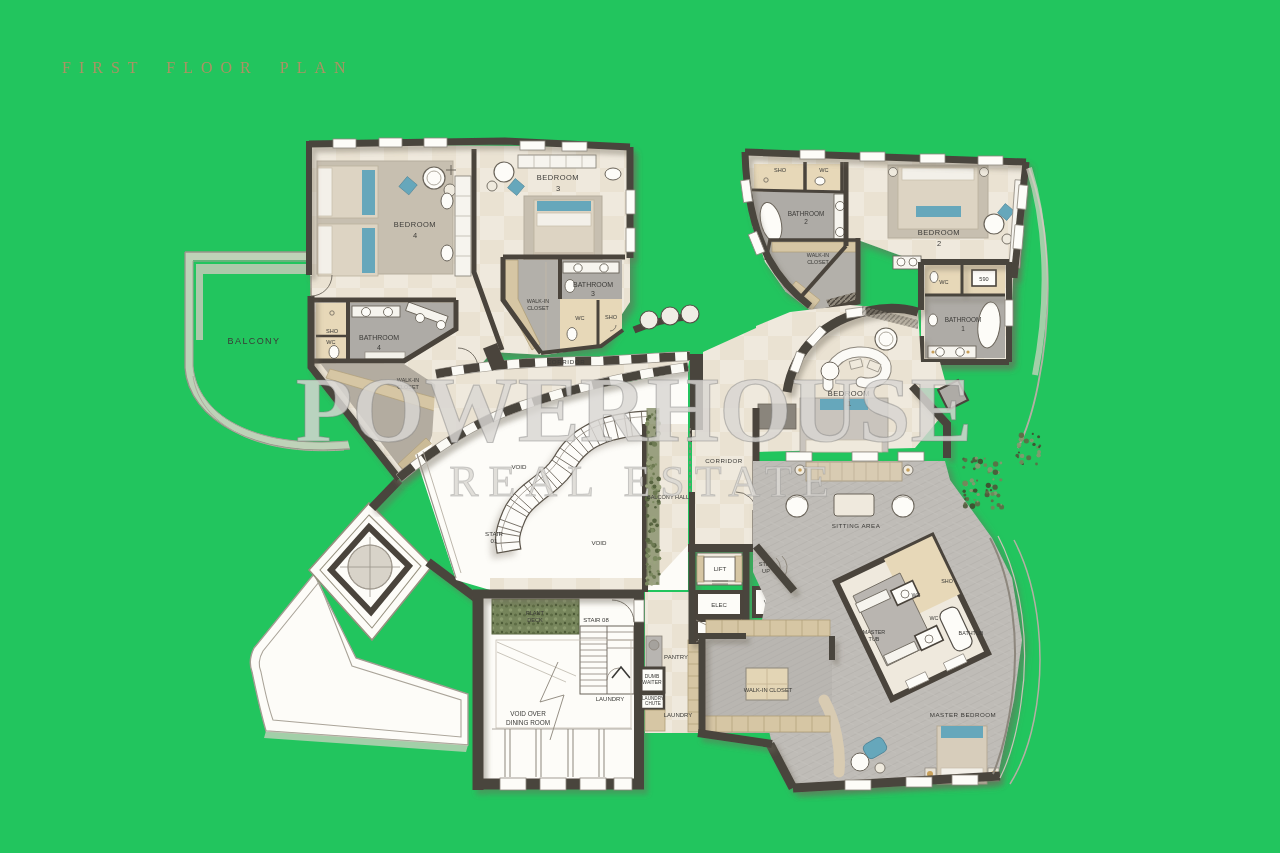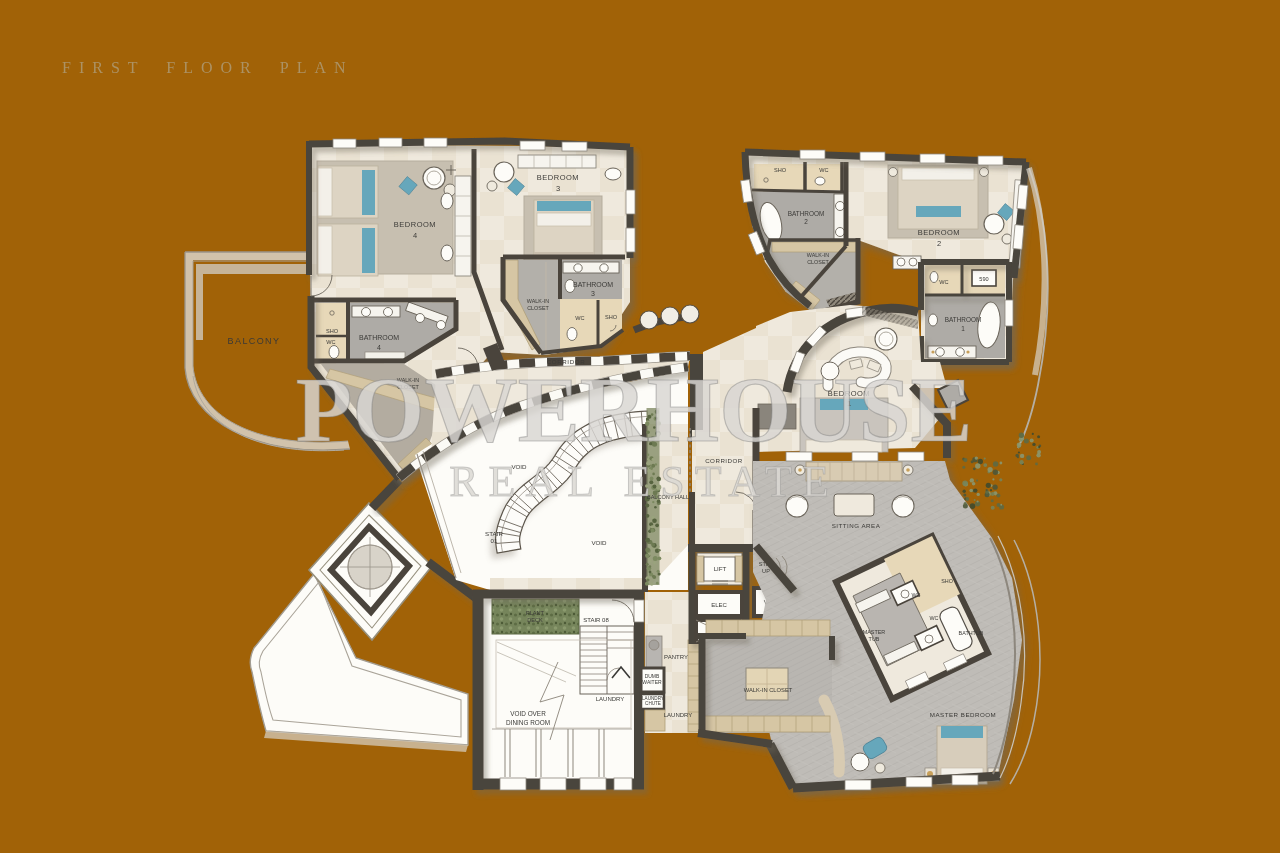--- a/index.html
+++ b/index.html
@@ -1,15 +1,15 @@
 <!DOCTYPE html>
 <html><head><meta charset="utf-8">
 <style>
 html,body{margin:0;padding:0;background:#fbf9f3}
-#page{position:relative;width:1280px;height:853px;overflow:hidden;background:#a16207}
+#page{position:relative;width:1280px;height:853px;overflow:hidden;background:#22c55e}
 svg text{font-family:"Liberation Sans",sans-serif}
 .t{text-anchor:middle;fill:#3b3a37}
 </style></head><body>
 <div id="page">
 <svg width="1280" height="853" viewBox="0 0 1280 853">
 <defs>
 <pattern id="tile" width="48" height="48" patternUnits="userSpaceOnUse">
   <rect width="48" height="48" fill="#efe9dd"></rect>
   <rect x="0" y="0" width="24" height="24" fill="#e6ddcb" opacity="0.6"></rect>
   <rect x="24" y="24" width="24" height="24" fill="#e6ddcb" opacity="0.6"></rect>

